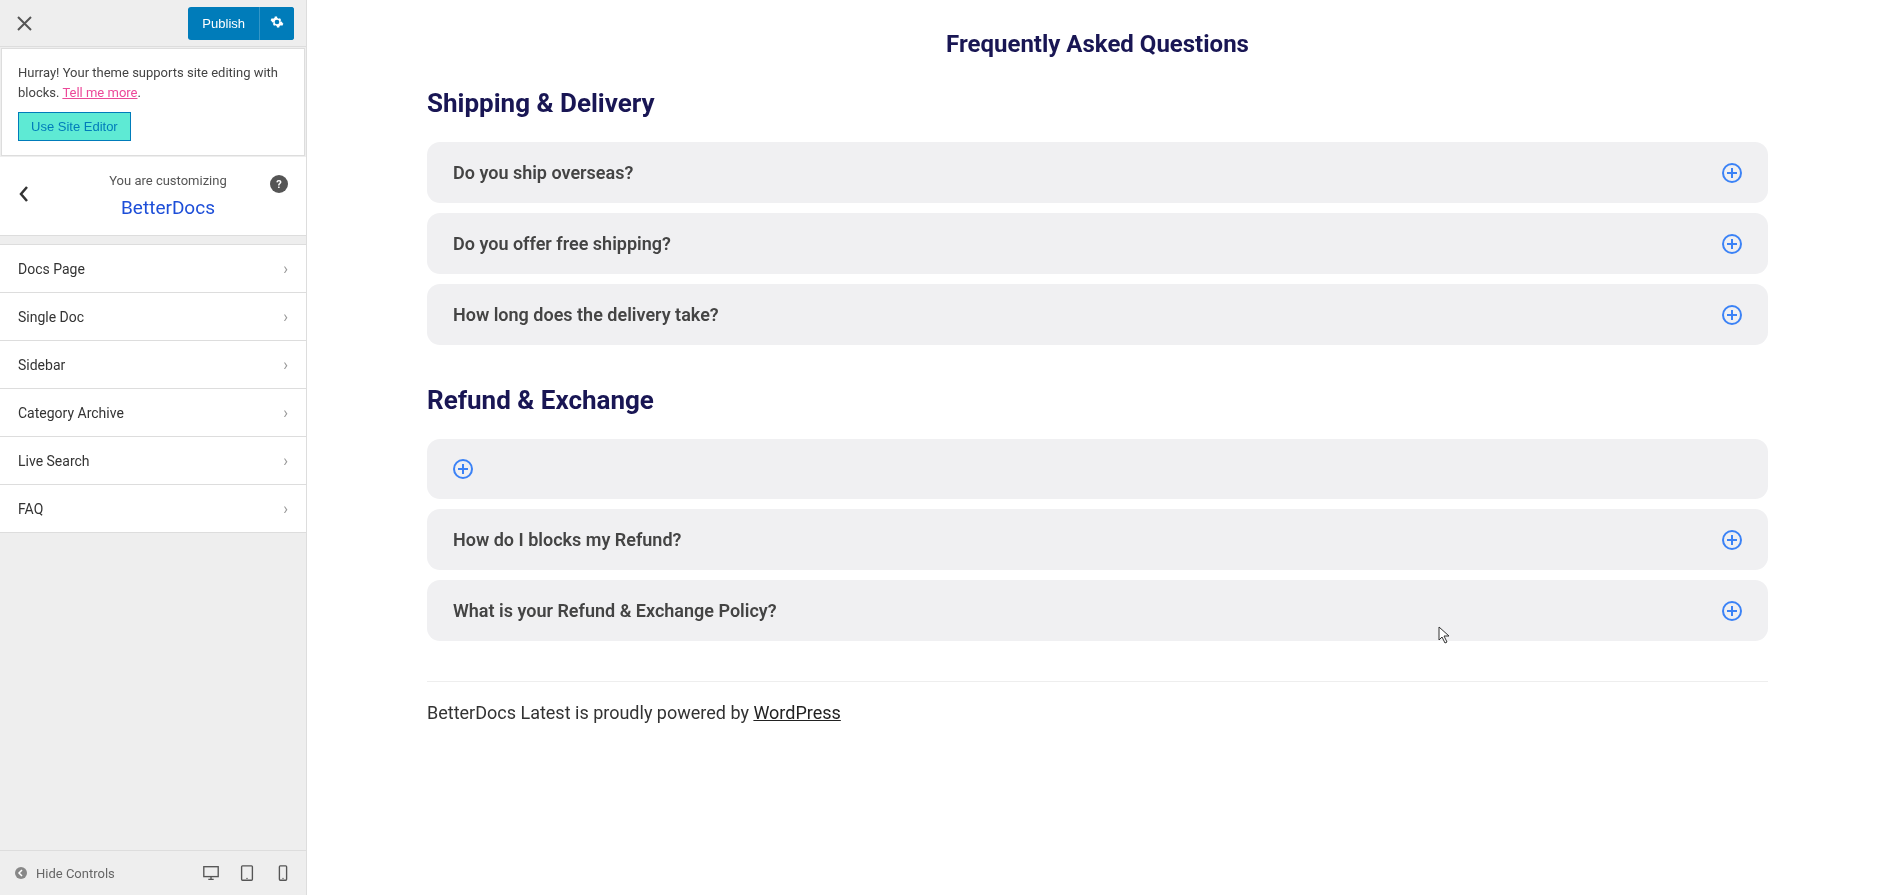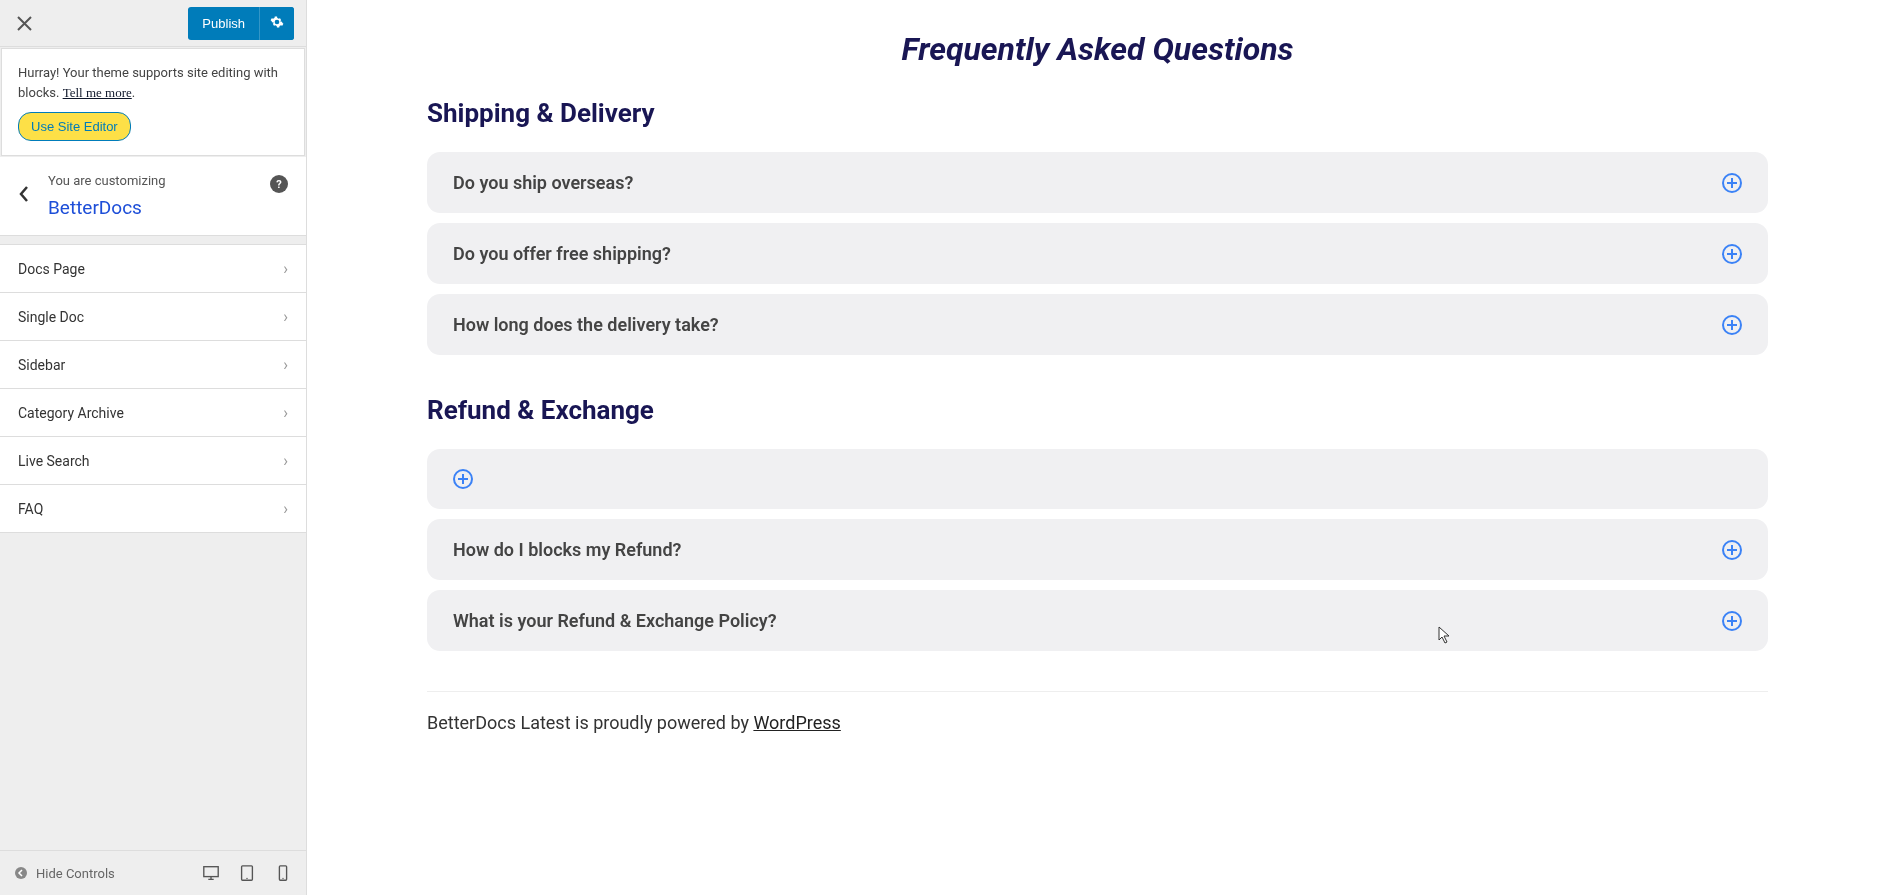--- a/index.html
+++ b/index.html
@@ -69,51 +69,51 @@
     .notice-box {
       background: white;
       margin: 1px;
       padding: 14px 16px;
       border: 1px solid #ddd;
       font-size: 13px;
       color: #444;
       line-height: 1.5;
     }
     .notice-box a {
-      color: #0f172a;
+      color: #ec4899;
       text-decoration: underline;
-      font-family: Liberation Serif, serif;
     }
     .site-editor-btn {
       display: inline-block;
       margin-top: 10px;
       padding: 6px 12px;
       border: 1px solid #007cba;
       color: #007cba;
-      background: #fde047;
+      background: #5eead4;
       font-size: 13px;
       cursor: pointer;
-      border-radius: 13px;
+      border-radius: 0;
     }
     .customizing-header {
       background: white;
       padding: 16px 18px;
       display: flex;
       align-items: center;
       border-bottom: 1px solid #ddd;
       position: relative;
     }
     .back-arrow {
       font-size: 18px;
       color: #333;
       margin-right: 18px;
       cursor: pointer;
     }
     .customizing-info {
       flex: 1;
+      text-align: center;
     }
     .customizing-label {
       font-size: 13px;
       color: #555;
     }
     .customizing-title {
       font-size: 19px;
       color: #1d4ed8;
       margin-top: 8px;
     }
@@ -183,25 +183,24 @@
       flex: 1;
       background: white;
       overflow-y: auto;
       position: relative;
     }
     .faq-container {
       padding: 30px 120px 30px 120px;
     }
     .faq-title {
       text-align: center;
-      font-size: 32px;
+      font-size: 24px;
       font-weight: 700;
       color: #191654;
       margin-bottom: 30px;
-      font-style: italic;
     }
     .faq-section-title {
       font-size: 26px;
       font-weight: 700;
       color: #191654;
       margin-bottom: 24px;
       margin-top: 40px;
     }
     .faq-section-title:first-of-type {
       margin-top: 0;

